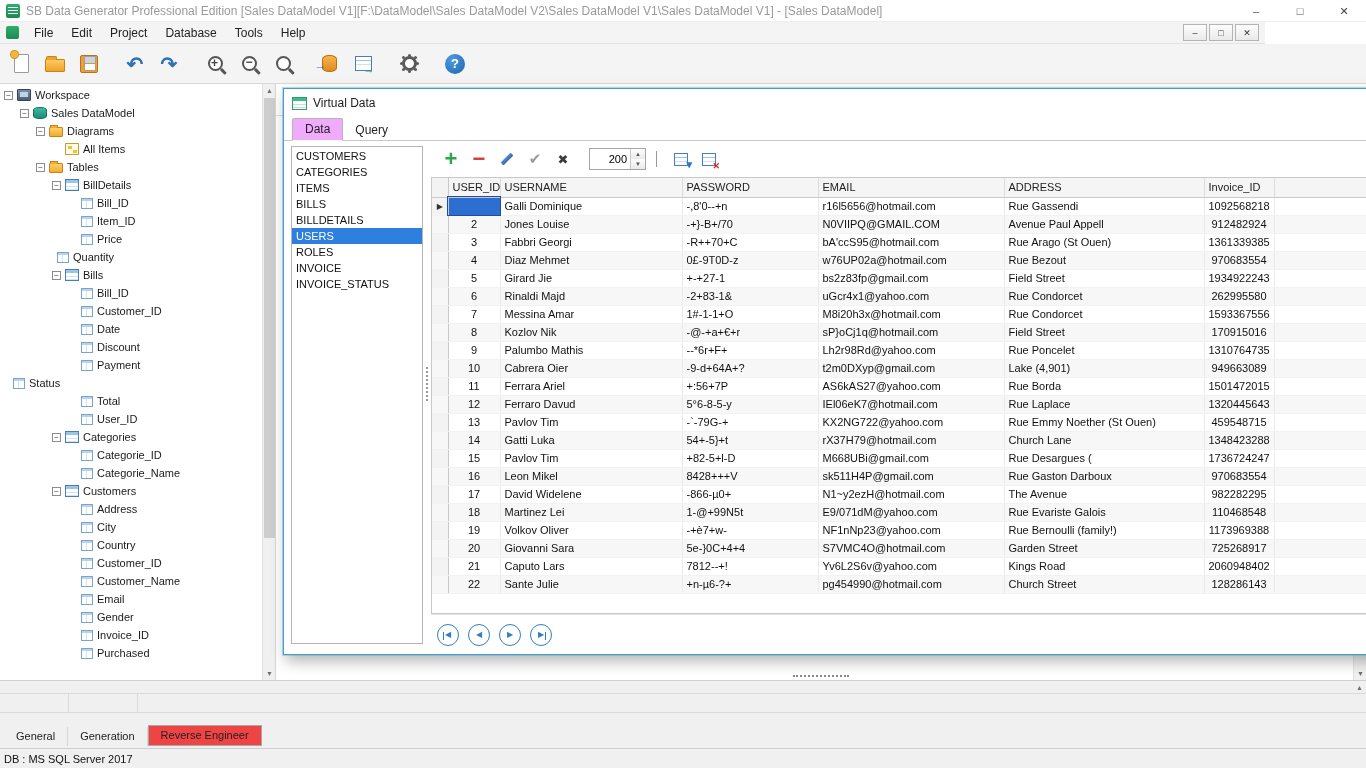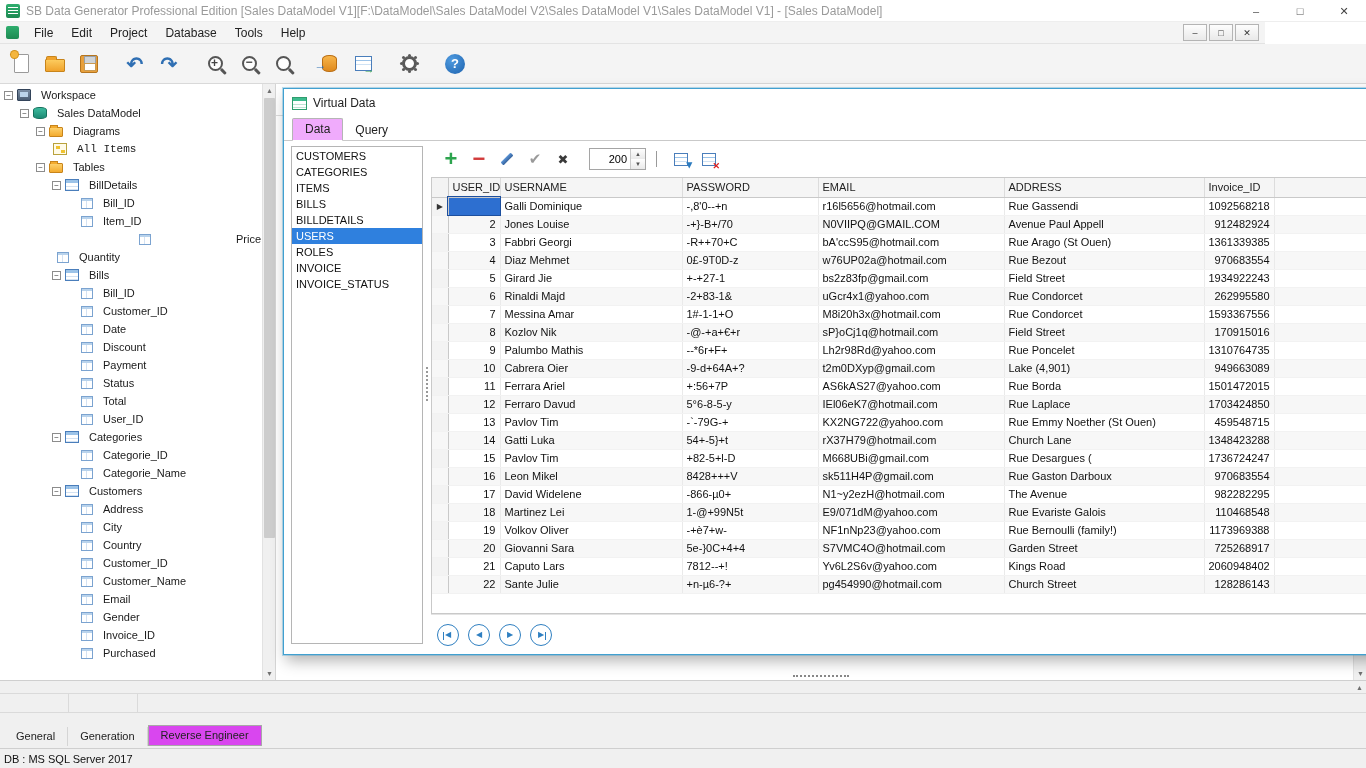--- a/index.html
+++ b/index.html
@@ -52,21 +52,21 @@
 
   
   .main { position:absolute; left:0; top:84px; width:1366px; height:596px; background:#f0f0f0; }
 
   
   .tree-panel { position:absolute; left:0; top:0; width:276px; height:596px; background:#fff; border-right:1px solid #d5d5d5; }
   .tree { position:absolute; left:0; top:2px; right:14px; bottom:0; overflow:hidden; }
   .tree-item { height:18px; display:flex; align-items:center; font-size:11px; color:#1a1a1a; white-space:nowrap; }
   .toggle { width:9px; height:9px; border:1px solid #8c8c8c; background:#fff; font-size:8px; line-height:7px; text-align:center; color:#444; margin-right:4px; flex:none; }
   .toggle-spacer { width:13px; flex:none; }
-  .tlabel { margin-left:10px; }
+  .tlabel { margin-left:4px; }
   .ticon { width:14px; height:12px; flex:none; position:relative; }
   .ticon-workspace { background:linear-gradient(#7d8fa5,#4b5d73); border:1px solid #33445a; border-radius:1px; }
   .ticon-workspace::before { content:''; position:absolute; left:2px; top:2px; right:2px; bottom:3px; background:#bcd4ea; }
   .ticon-model { background:linear-gradient(#3dbb9e,#1d8a74); border:1px solid #14705c; border-radius:6px/3px; }
   .ticon-folder { background:linear-gradient(#fdd06a,#f3ab2e); border:1px solid #c8841a; border-radius:1px; margin-top:2px; height:10px; }
   .ticon-folder::before { content:''; position:absolute; left:0; top:-3px; width:6px; height:2px; background:#f3ab2e; border:1px solid #c8841a; border-bottom:none; }
   .ticon-diagram { background:#fffbe8; border:1px solid #b9a23c; }
   .ticon-diagram::before { content:''; position:absolute; left:2px; top:2px; width:4px; height:3px; background:#f0c330; box-shadow:5px 4px 0 #f0c330; }
   .ticon-table { background:#fff; border:1px solid #4a7ebb; }
   .ticon-table::before { content:''; position:absolute; left:0; top:0; right:0; height:3px; background:#9cc3e8; }
@@ -140,39 +140,39 @@
   .i-export-grid2::after { content:'→'; position:absolute; left:-9px; top:-1px; color:#2f9d4e; font-weight:bold; font-size:12px; }
   .dt-btn.last { margin-right:8px; }
 
   .grid-wrap { position:absolute; left:0; right:0; top:36px; bottom:40px; border:1px solid #c9c9c9; background:#fff; }
   .grid-scroll { position:absolute; right:0; top:0; width:13px; bottom:0; background:#f3f3f3; border-left:1px solid #e0e0e0; }
   table.vgrid { border-collapse:collapse; table-layout:fixed; width:calc(100% - 13px); }
   .vgrid th { height:19px; background:#f5f5f5; border-right:1px solid #dcdcdc; border-bottom:1px solid #c9c9c9; font-size:11px; font-weight:normal; color:#222; text-align:left; padding:0 4px; white-space:nowrap; overflow:hidden; }
   .vgrid td { height:18px; border-right:1px solid #eaeaea; border-bottom:1px solid #f2f2f2; font-size:11px; color:#111; padding:0 4px; white-space:nowrap; overflow:hidden; }
   .vgrid tbody tr:nth-child(even) td { background:#f7f7f7; }
   .vgrid .td-marker, .vgrid .th-marker { background:#f3f3f3; border-right:1px solid #c9c9c9; padding:0; text-align:center; font-size:8px; color:#333; }
-  .vgrid td.num { text-align:right; }
+  .vgrid td.num { text-align:center; }
   .vgrid td.sel-cell { background:#2d6fd0 !important; outline:1px solid #1d4f9e; }
   .dlg-nav { position:absolute; left:0; right:0; bottom:0; height:40px; border-top:1px solid #e3e3e3; display:flex; align-items:center; padding:0 6px; }
   .nav-btn { width:22px; height:22px; border:1px solid #2f7fc1; border-radius:50%; background:#fff; color:#2f7fc1; display:flex; align-items:center; justify-content:center; margin-right:9px; position:relative; }
   .nav-glyph { font-size:8px; line-height:1; }
   .nav-bar-l::before { content:''; position:absolute; left:5px; top:7px; width:1px; height:8px; background:#2f7fc1; }
   .nav-bar-r::after { content:''; position:absolute; right:5px; top:7px; width:1px; height:8px; background:#2f7fc1; }
   .nav-spacer { flex:1; }
   .i-view-grid::before { content:'▦'; color:#4a7ebb; font-size:16px; }
   .i-view-rows::before { content:'▤'; color:#4a7ebb; font-size:16px; }
 
   
   .bottom-panel { position:absolute; left:0; top:680px; width:1366px; height:68px; background:#f0f0f0; border-top:1px solid #cfcfcf; }
   .bp-line { position:absolute; left:0; right:0; height:1px; background:#dadada; }
   .bp-vline { position:absolute; top:12px; height:19px; width:1px; background:#dadada; }
   .bp-scrollup { position:absolute; right:3px; top:3px; font-size:7px; color:#707070; }
   .bp-tabs { position:absolute; left:4px; bottom:2px; display:flex; align-items:flex-end; height:22px; }
   .btab { font-size:11px; color:#222; padding:3px 12px 4px; border-right:1px solid #d5d5d5; }
-  .btab.active { background:#d946ef; border:1px solid #a8a8a8; border-right:1px solid #a8a8a8; }
+  .btab.active { background:#ef4444; border:1px solid #a8a8a8; border-right:1px solid #a8a8a8; }
 
   
   .statusbar { position:absolute; left:0; top:748px; width:1366px; height:20px; background:#f0f0f0; border-top:1px solid #cfcfcf; display:flex; align-items:center; }
   .status-text { font-size:11px; color:#111; padding-left:4px; }
 </style>
 </head>
 <body>
 
 <div class="app">
 
@@ -254,21 +254,21 @@
           <div class="tree-item" style="padding-left: 20px;">
             <span class="toggle">−</span>
             <span class="ticon ticon-model"></span>
             <span class="tlabel">Sales DataModel</span>
           </div>
           <div class="tree-item" style="padding-left: 36px;">
             <span class="toggle">−</span>
             <span class="ticon ticon-folder"></span>
             <span class="tlabel">Diagrams</span>
           </div>
-          <div class="tree-item" style="padding-left: 40px; font-family: Liberation Mono, monospace;">
+          <div class="tree-item" style="padding-left: 52px;">
             <span class="toggle-spacer"></span>
             <span class="ticon ticon-diagram"></span>
             <span class="tlabel">All Items</span>
           </div>
           <div class="tree-item" style="padding-left: 36px;">
             <span class="toggle">−</span>
             <span class="ticon ticon-folder"></span>
             <span class="tlabel">Tables</span>
           </div>
           <div class="tree-item" style="padding-left: 52px;">
@@ -279,21 +279,21 @@
           <div class="tree-item" style="padding-left: 68px;">
             <span class="toggle-spacer"></span>
             <span class="ticon ticon-column"></span>
             <span class="tlabel">Bill_ID</span>
           </div>
           <div class="tree-item" style="padding-left: 68px;">
             <span class="toggle-spacer"></span>
             <span class="ticon ticon-column"></span>
             <span class="tlabel">Item_ID</span>
           </div>
-          <div class="tree-item" style="padding-left: 52px; justify-content: space-between;">
+          <div class="tree-item" style="padding-left: 68px;">
             <span class="toggle-spacer"></span>
             <span class="ticon ticon-column"></span>
             <span class="tlabel">Price</span>
           </div>
           <div class="tree-item" style="padding-left: 44px;">
             <span class="toggle-spacer"></span>
             <span class="ticon ticon-column"></span>
             <span class="tlabel">Quantity</span>
           </div>
           <div class="tree-item" style="padding-left: 52px;">
@@ -319,21 +319,21 @@
           <div class="tree-item" style="padding-left: 68px;">
             <span class="toggle-spacer"></span>
             <span class="ticon ticon-column"></span>
             <span class="tlabel">Discount</span>
           </div>
           <div class="tree-item" style="padding-left: 68px;">
             <span class="toggle-spacer"></span>
             <span class="ticon ticon-column"></span>
             <span class="tlabel">Payment</span>
           </div>
-          <div class="tree-item" style="padding-left: 68px;">
+          <div class="tree-item" style="">
             <span class="toggle-spacer"></span>
             <span class="ticon ticon-column"></span>
             <span class="tlabel">Status</span>
           </div>
           <div class="tree-item" style="padding-left: 68px;">
             <span class="toggle-spacer"></span>
             <span class="ticon ticon-column"></span>
             <span class="tlabel">Total</span>
           </div>
           <div class="tree-item" style="padding-left: 68px;">
@@ -643,21 +643,21 @@
                     <td class="num">1501472015</td>
                     <td></td>
                   </tr>
                   <tr>
                     <td class="td-marker"></td>
                     <td class="num">12</td>
                     <td>Ferraro Davud</td>
                     <td>5°6-8-5-y</td>
                     <td>IEl06eK7@hotmail.com</td>
                     <td>Rue Laplace</td>
-                    <td class="num">1703424850</td>
+                    <td class="num">1320445643</td>
                     <td></td>
                   </tr>
                   <tr>
                     <td class="td-marker"></td>
                     <td class="num">13</td>
                     <td>Pavlov Tim</td>
                     <td>-`-79G-+</td>
                     <td>KX2NG722@yahoo.com</td>
                     <td>Rue Emmy Noether (St Ouen)</td>
                     <td class="num">459548715</td>

